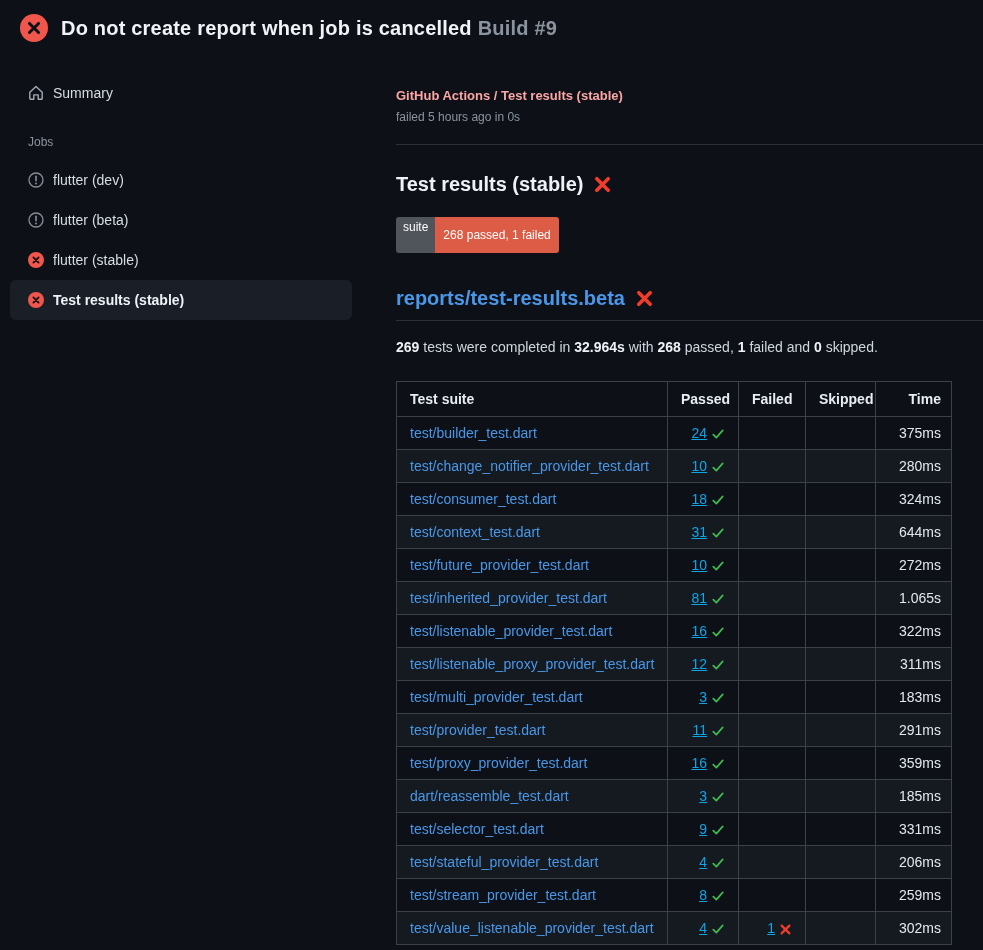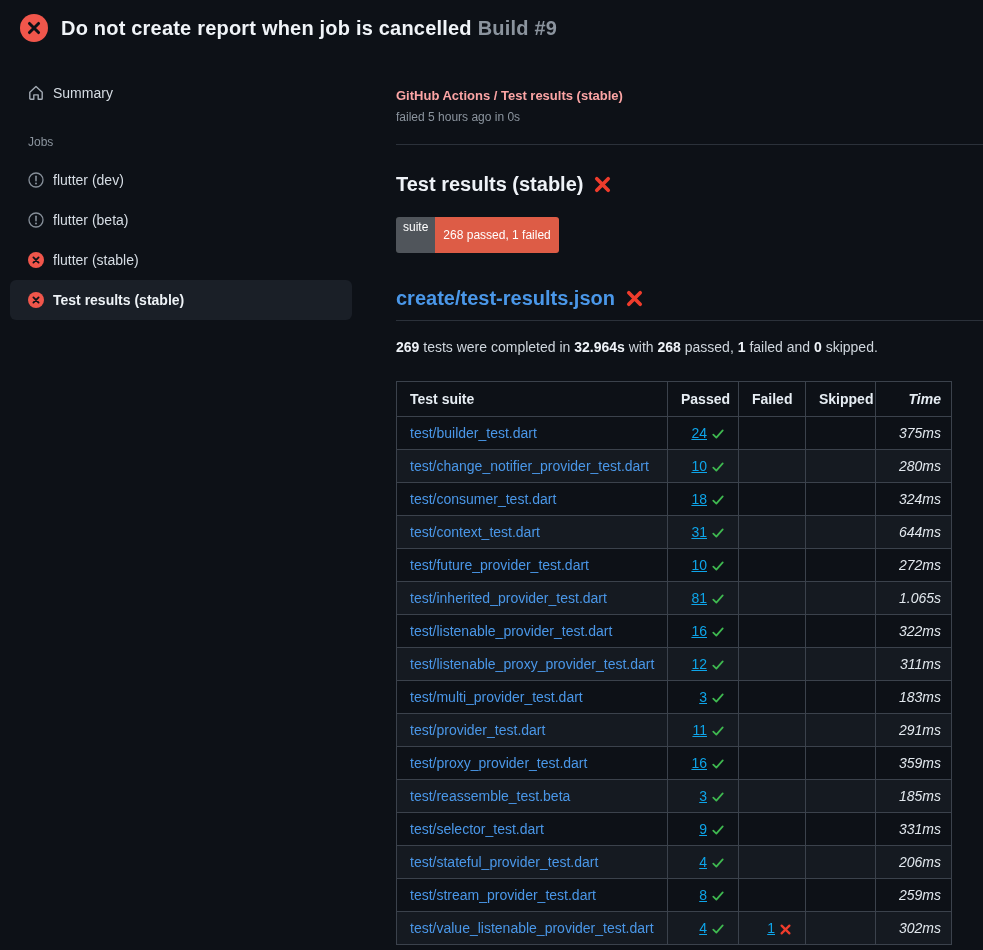--- a/index.html
+++ b/index.html
@@ -53,21 +53,21 @@
   
   .summary-line { margin-top:16px; line-height:20px; color:#cfd6dd; }
   .summary-line b { color:#eef2f7; }
 
   
   table.results { border-collapse:collapse; margin-top:24px; width:555px; table-layout:fixed; }
   .results th, .results td { border:1px solid var(--table_border, #3b424c); padding:6px 13px; line-height:20px; }
   .results th { font-weight:700; color:#e6edf3; padding-top:7px; padding-bottom:7px; }
   .results th.c-suite { text-align:left; }
   .results th.c-num, .results td.c-num { text-align:right; padding-right:13px; }
-  .results th.c-time, .results td.c-time { text-align:right; padding-right:10px;font-style:italic; }
+  .results th.c-time, .results td.c-time { text-align:right; padding-right:10px; }
   .results tr:nth-child(even) td { background: var(--row_alt, #151a21); }
   .results col.w-suite { width:271px; }
   .results col.w-passed { width:71px; }
   .results col.w-failed { width:67px; }
   .results col.w-skipped { width:70px; }
   .results col.w-time { width:76px; }
   .suite-link { color: var(--link, #4a97e8); text-decoration:none; }
   .results td { color:#e2e8ee; }
   .results td .val { color:#0ea5e9;text-decoration:underline; }
   .results td .ico { display:inline-block; vertical-align:-3px; margin-left:4px; }
@@ -163,21 +163,21 @@
         </svg>
       </span>
     </h2>
 
     <div class="badge">
       <span class="b-label">suite</span>
       <span class="b-value">268 passed, 1 failed</span>
     </div>
 
     <h2 class="report-title">
-      <span>create/test-results.json</span>
+      <span>reports/test-results.beta</span>
       <span>
         <svg width="19" height="19" viewBox="0 0 16 16">
           <path d="M3.2 3.2 L12.8 12.8 M12.8 3.2 L3.2 12.8" stroke="#ef3c2c" stroke-width="3.1" stroke-linecap="round"></path>
         </svg>
       </span>
     </h2>
 
     <p class="summary-line"><b>269</b><span> tests were completed in </span><b>32.964s</b><span> with </span><b>268</b><span> passed, </span><b>1</b><span> failed and </span><b>0</b><span> skipped.</span></p>
 
     <table class="results">
@@ -302,21 +302,21 @@
     <td class="c-suite"><a href="#" class="suite-link">test/proxy_provider_test.dart</a></td>
     <td class="c-num"><span class="val">16</span><span class="ico ico-check"><svg width="14" height="14" viewBox="0 0 16 16">
                   <path d="M2.6 8.8 L6.1 12.2 L13.4 3.9" fill="none" stroke="#3fb950" stroke-width="2" stroke-linecap="round" stroke-linejoin="round"></path>
                 </svg></span></td>
     <td class="c-num"><span class="val"></span></td>
     <td class="c-num"><span class="val"></span></td>
     <td class="c-time">359ms</td>
   </tr>
 
   <tr>
-    <td class="c-suite"><a href="#" class="suite-link">test/reassemble_test.beta</a></td>
+    <td class="c-suite"><a href="#" class="suite-link">dart/reassemble_test.dart</a></td>
     <td class="c-num"><span class="val">3</span><span class="ico ico-check"><svg width="14" height="14" viewBox="0 0 16 16">
                   <path d="M2.6 8.8 L6.1 12.2 L13.4 3.9" fill="none" stroke="#3fb950" stroke-width="2" stroke-linecap="round" stroke-linejoin="round"></path>
                 </svg></span></td>
     <td class="c-num"><span class="val"></span></td>
     <td class="c-num"><span class="val"></span></td>
     <td class="c-time">185ms</td>
   </tr>
 
   <tr>
     <td class="c-suite"><a href="#" class="suite-link">test/selector_test.dart</a></td>

